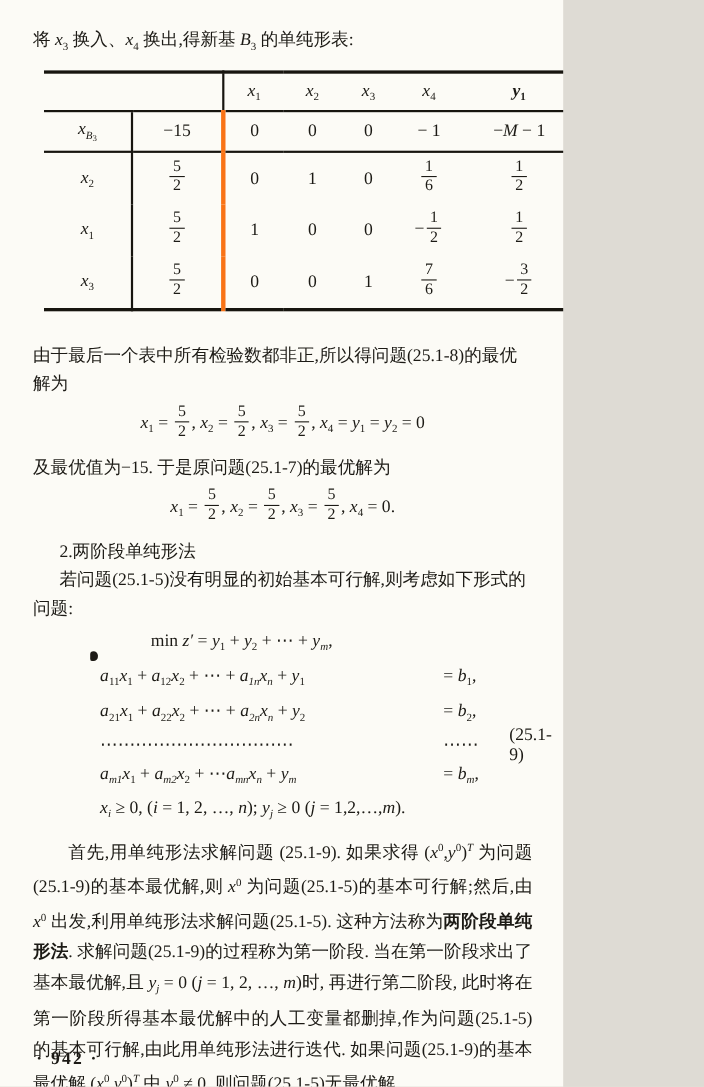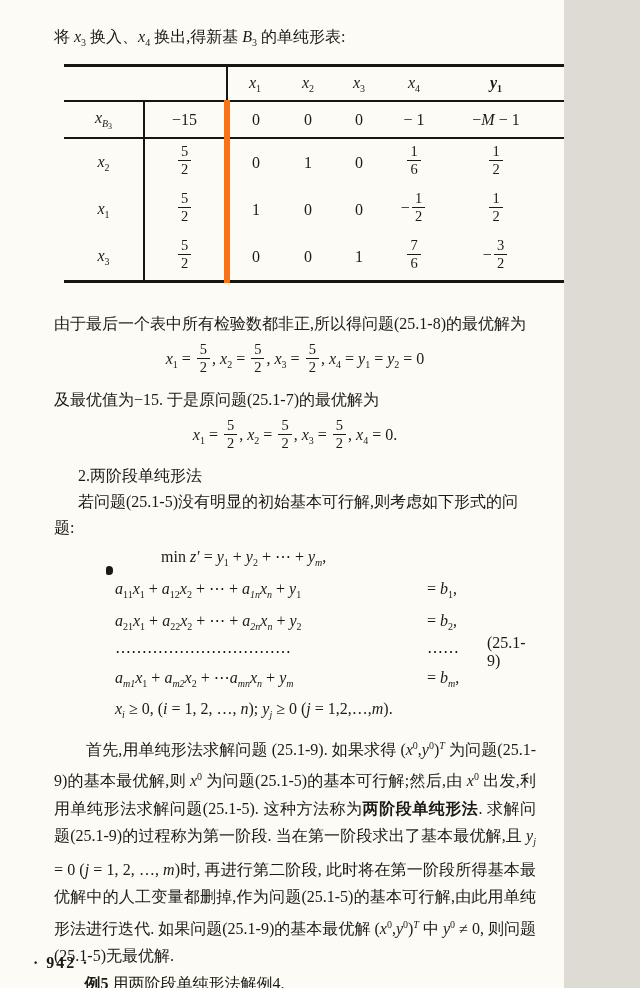--- a/index.html
+++ b/index.html
@@ -1,21 +1,21 @@
 <!DOCTYPE html>
 <html><head>
 <meta charset="utf-8">
 <style>
   html,body{margin:0;padding:0;background:#dedbd4;}
   .page{
-    width:564px;height:988px;box-sizing:border-box;position:relative;overflow:hidden;
+    width:512px;height:988px;box-sizing:border-box;position:relative;overflow:hidden;
     background:#fcfbf6;color:#1c1a15;
     font-family:"Liberation Serif","DejaVu Serif",serif;
     font-size:16px;
-    padding:24px 28px 0 54px;
+    padding:24px 28px 0 30px;
   }
   p{margin:0;}
   .line{line-height:26px;}
   .ind{text-indent:1.9em;}
   .ind-sm{text-indent:1.5em;}
   .justify{text-align:justify;text-indent:2em;line-height:27.5px;}
 
   
   .mt{}
   .mv{font-style:italic;}
@@ -35,21 +35,21 @@
   
   .tablewrap{margin:8px 0 28px 10px;}
   table.simplex{
     border-collapse:collapse;table-layout:fixed;width:556px;
     border-top:3px solid #17150f;border-bottom:3px solid #17150f;
   }
   table.simplex th{font-weight:normal;border-bottom:2px solid #17150f;height:31px;text-align:center;}
   table.simplex th.c-value{border-right:2px solid #17150f;}
   table.simplex td{text-align:center;}
   table.simplex tbody td:first-child{border-right:2px solid #17150f;}
-  table.simplex tbody td:nth-child(2){border-right:6px solid #f97316;}
+  table.simplex tbody td:nth-child(2){border-right:4px solid #f97316;}
   table.simplex tr.r0 td{border-bottom:2px solid #17150f;height:33px;}
   table.simplex tr.rb td{height:45px;}
 
   .mcenter{text-align:center;line-height:42px;margin:1px 0;}
   .obj-line{line-height:27px;margin-top:3px;}
 
   .minz-line{display:flex;align-items:flex-end;margin:4px 0 2px 52px;line-height:24px;}
   .inkdot{width:7px;height:9px;background:#1c1a15;border-radius:3px 4px 4px 2px;margin-right:48px;}
 
   .system{display:flex;align-items:center;margin:2px 0 4px 56px;}

